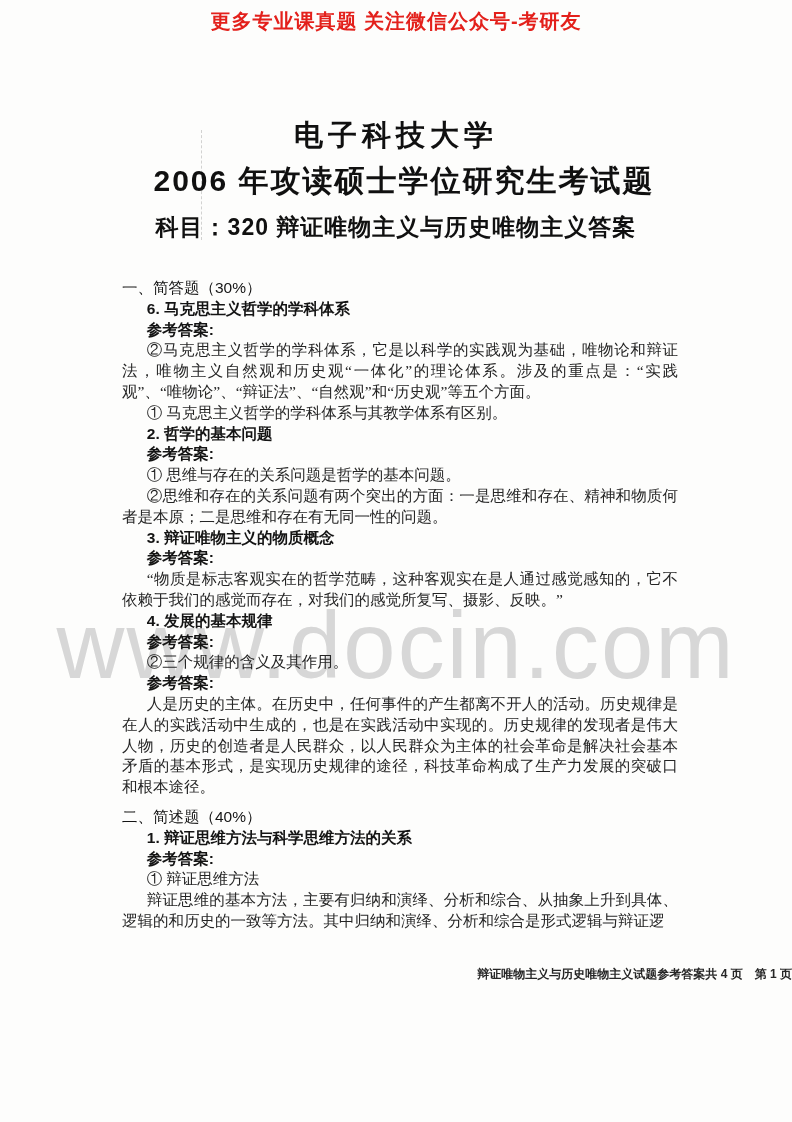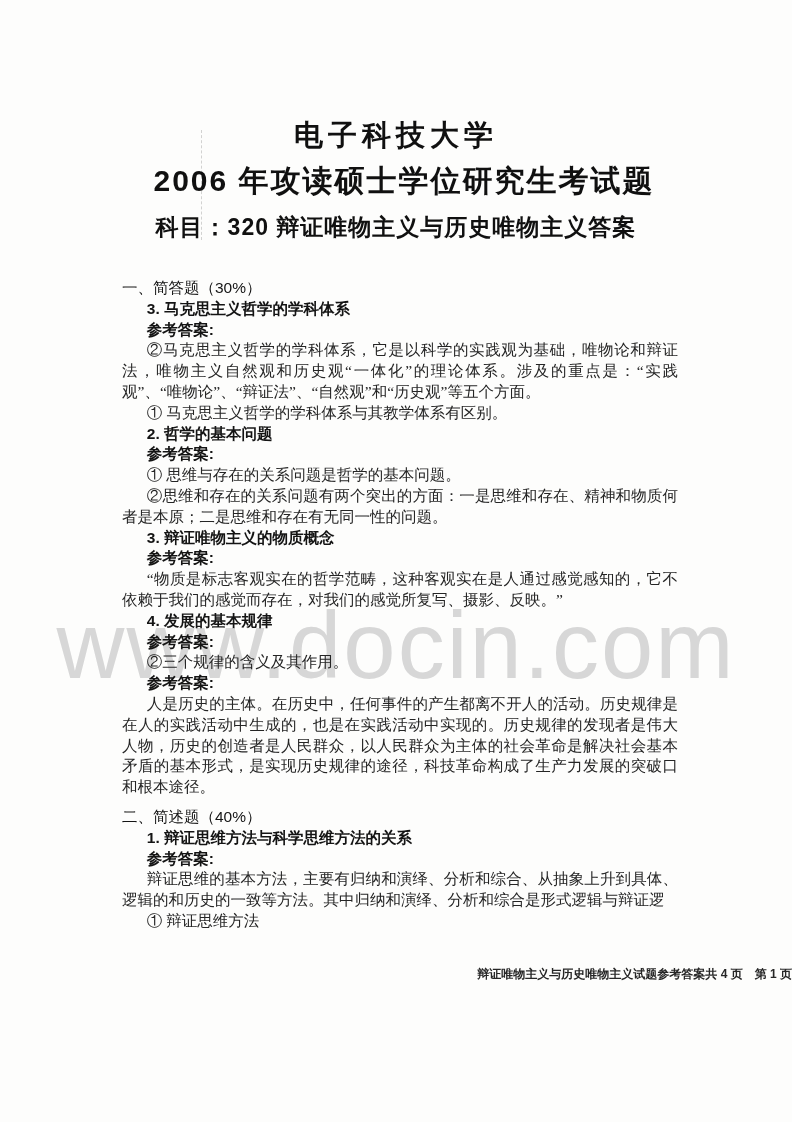--- a/index.html
+++ b/index.html
@@ -83,51 +83,52 @@
     position:absolute;left:201px;top:130px;height:110px;width:0;
     border-left:1.5px dashed rgba(60,60,60,0.22);
     z-index:0;
   }
 </style>
 </head>
 <body>
 
 <div class="page">
 
+  <div class="banner" style="color: rgb(227, 32, 27);">更多专业课真题 关注微信公众号-考研友</div>
 
   <div class="scan-artifact-line"></div>
 
   <div class="title-block">
     <div class="title-university">电子科技大学</div>
     <div class="title-exam">2006 年攻读硕士学位研究生考试题</div>
     <div class="title-subject">科目：320 辩证唯物主义与历史唯物主义答案</div>
   </div>
 
   <div class="watermark" style="color: rgb(215, 215, 215);">www.docin.com</div>
 
   <div class="doc-body" id="doc-body">
       <div class="para section-heading">一、简答题（30%）</div>
-      <div class="para item-heading">3. 马克思主义哲学的学科体系</div>
+      <div class="para item-heading">6. 马克思主义哲学的学科体系</div>
       <div class="para label">参考答案:</div>
       <div class="para answer">②马克思主义哲学的学科体系，它是以科学的实践观为基础，唯物论和辩证法，唯物主义自然观和历史观“一体化”的理论体系。涉及的重点是：“实践观”、“唯物论”、“辩证法”、“自然观”和“历史观”等五个方面。</div>
       <div class="para answer">① 马克思主义哲学的学科体系与其教学体系有区别。</div>
       <div class="para item-heading">2. 哲学的基本问题</div>
       <div class="para label">参考答案:</div>
       <div class="para answer">① 思维与存在的关系问题是哲学的基本问题。</div>
       <div class="para answer">②思维和存在的关系问题有两个突出的方面：一是思维和存在、精神和物质何者是本原；二是思维和存在有无同一性的问题。</div>
       <div class="para item-heading">3. 辩证唯物主义的物质概念</div>
       <div class="para label">参考答案:</div>
       <div class="para answer">“物质是标志客观实在的哲学范畴，这种客观实在是人通过感觉感知的，它不依赖于我们的感觉而存在，对我们的感觉所复写、摄影、反映。”</div>
       <div class="para item-heading">4. 发展的基本规律</div>
       <div class="para label">参考答案:</div>
       <div class="para answer">②三个规律的含义及其作用。</div>
       <div class="para label">参考答案:</div>
       <div class="para answer">人是历史的主体。在历史中，任何事件的产生都离不开人的活动。历史规律是在人的实践活动中生成的，也是在实践活动中实现的。历史规律的发现者是伟大人物，历史的创造者是人民群众，以人民群众为主体的社会革命是解决社会基本矛盾的基本形式，是实现历史规律的途径，科技革命构成了生产力发展的突破口和根本途径。</div>
       <div class="para section-heading gap">二、简述题（40%）</div>
       <div class="para item-heading">1. 辩证思维方法与科学思维方法的关系</div>
       <div class="para label">参考答案:</div>
+      <div class="para answer">① 辩证思维方法</div>
       <div class="para answer">辩证思维的基本方法，主要有归纳和演绎、分析和综合、从抽象上升到具体、逻辑的和历史的一致等方法。其中归纳和演绎、分析和综合是形式逻辑与辩证逻</div>
-      <div class="para answer">① 辩证思维方法</div>
     </div>
 
   <div class="footer">辩证唯物主义与历史唯物主义试题参考答案共 4 页　第 1 页</div>
 
 </div>
 
 </body></html>

